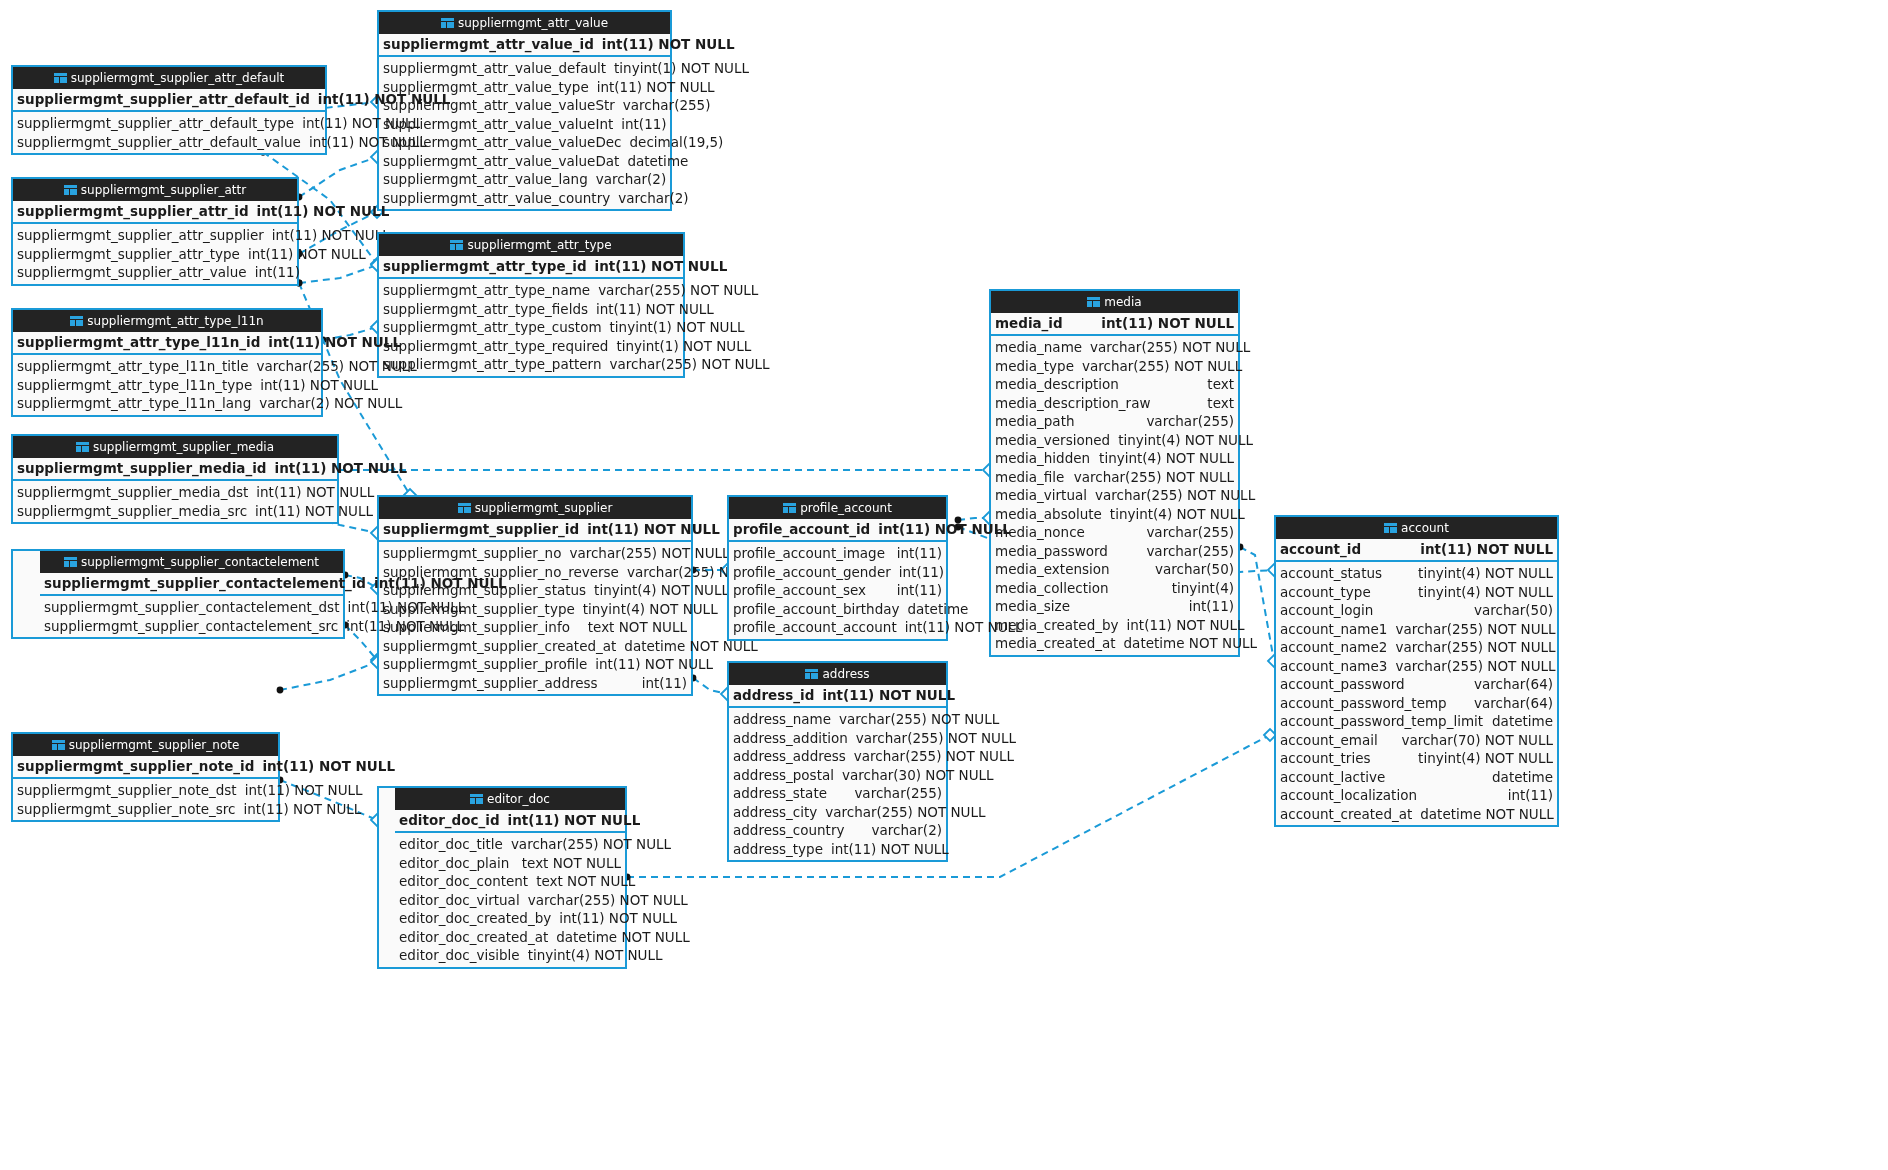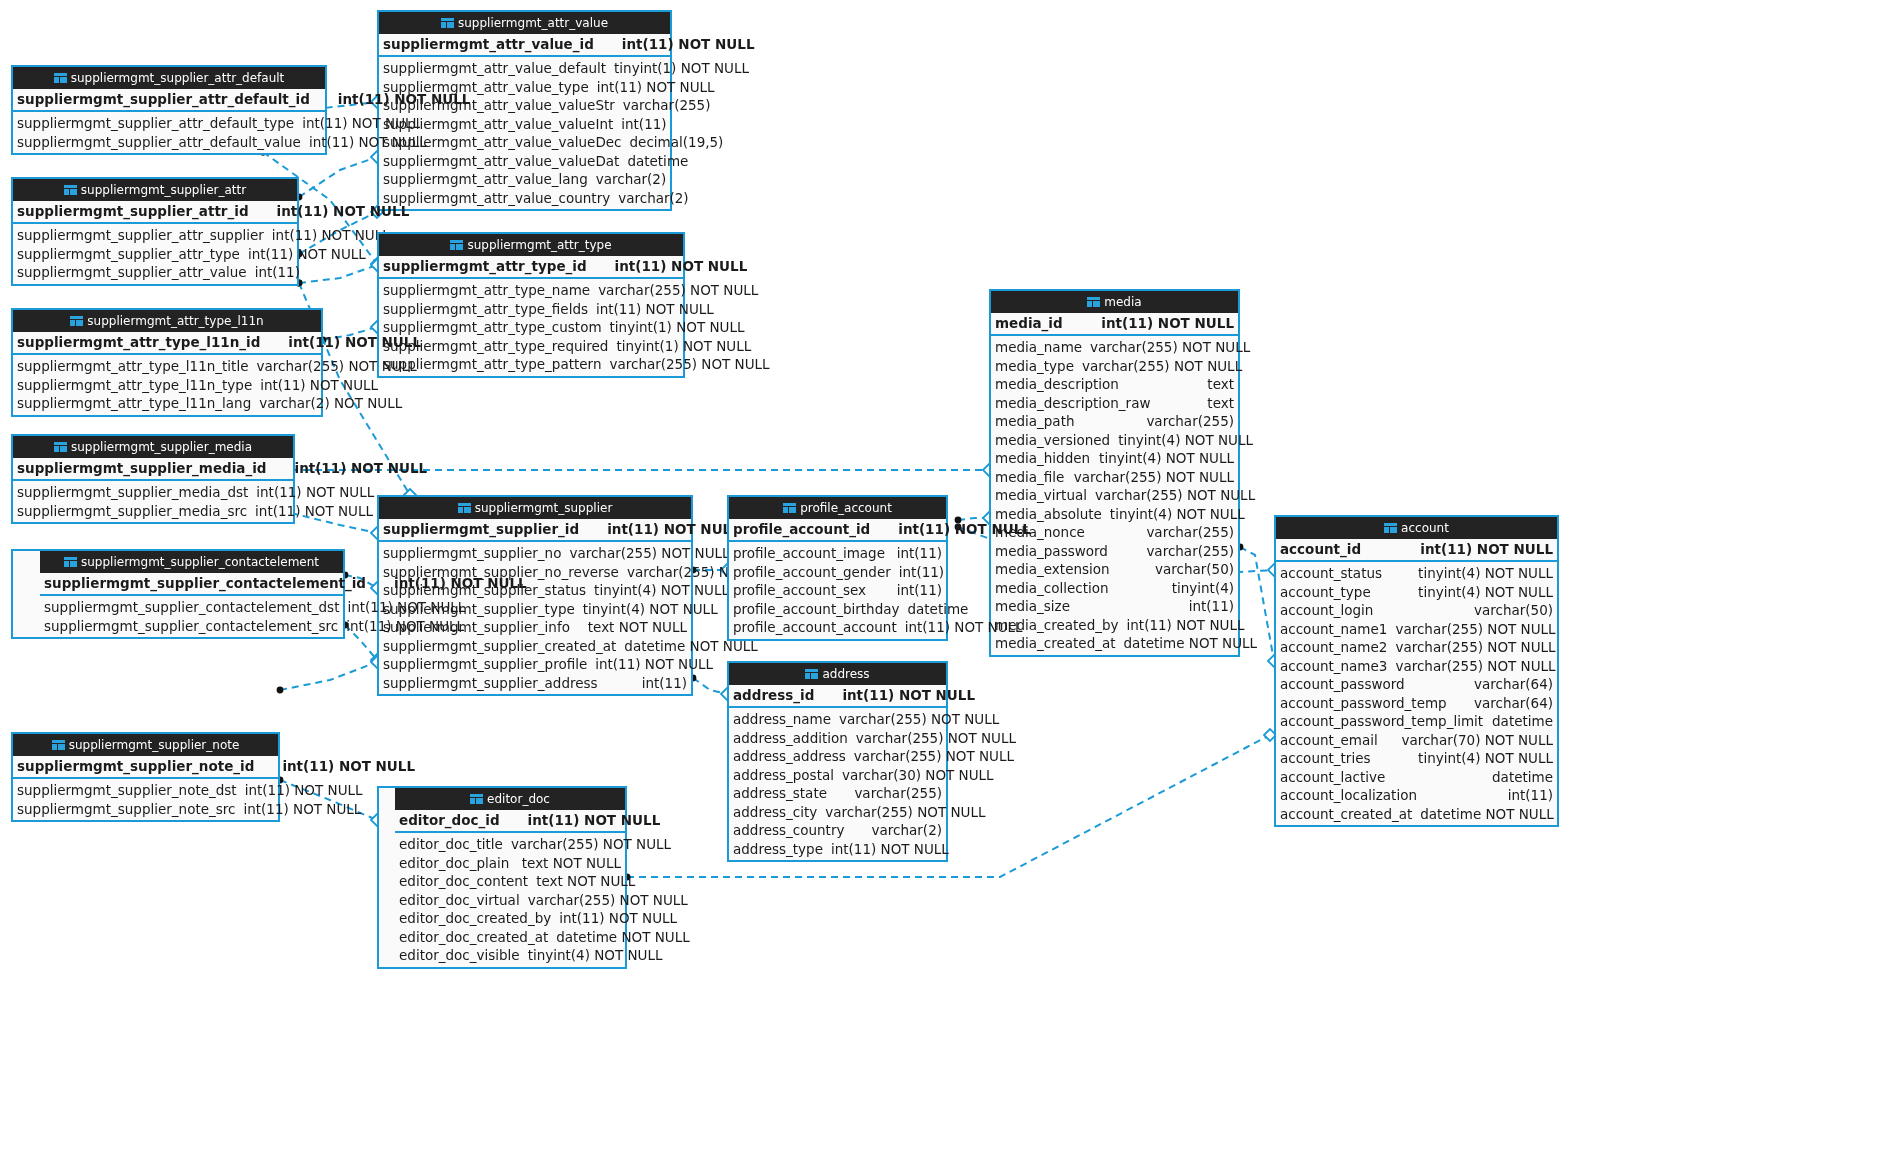--- a/index.html
+++ b/index.html
@@ -76,21 +76,20 @@
     height: 18.5px;
     padding: 0 4px;
     color: #1b1b1b;
     white-space: nowrap;
     background: #fafafa;
   }
   .pk-row {
     height: 21px;
     line-height: 21px;
     font-weight: bold;
-    gap: 20px;
   }
   .pk-row .cname { font-weight: bold; }
   .cname { text-align: left; padding-right: 8px; }
   .ctype { text-align: right; }
   .cols-wrap { padding: 2px 0 2px 0; }
 </style>
 </head>
 <body>
 
 <div id="canvas">
@@ -391,21 +390,21 @@
           <div class="col-row">
             <span class="cname">media_created_by</span>
             <span class="ctype">int(11) NOT NULL</span>
           </div>
           <div class="col-row">
             <span class="cname">media_created_at</span>
             <span class="ctype">datetime NOT NULL</span>
           </div>
         </div>
       </div>
-      <div class="table-node" style="left: 11px; top: 434px; width: 284px;">
+      <div class="table-node" style="left: 11px; top: 434px; width: 328px;">
         <div class="tbl-header"><span class="tbl-icon"><i class="a"></i><i class="b"></i><i class="c"></i></span><span>suppliermgmt_supplier_media</span></div>
         <div class="pk-row">
           <span class="cname">suppliermgmt_supplier_media_id</span>
           <span class="ctype">int(11) NOT NULL</span>
         </div>
         <div class="cols-wrap">
           <div class="col-row">
             <span class="cname">suppliermgmt_supplier_media_dst</span>
             <span class="ctype">int(11) NOT NULL</span>
           </div>

